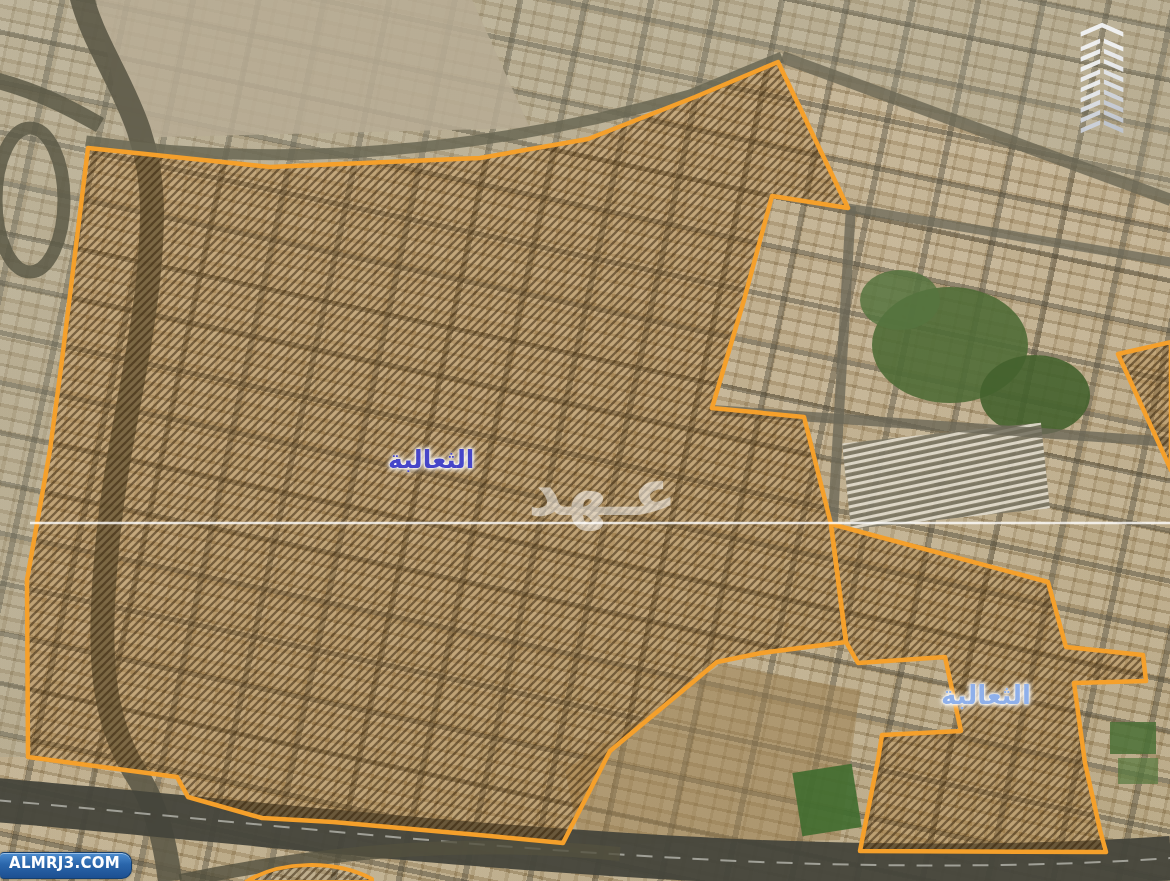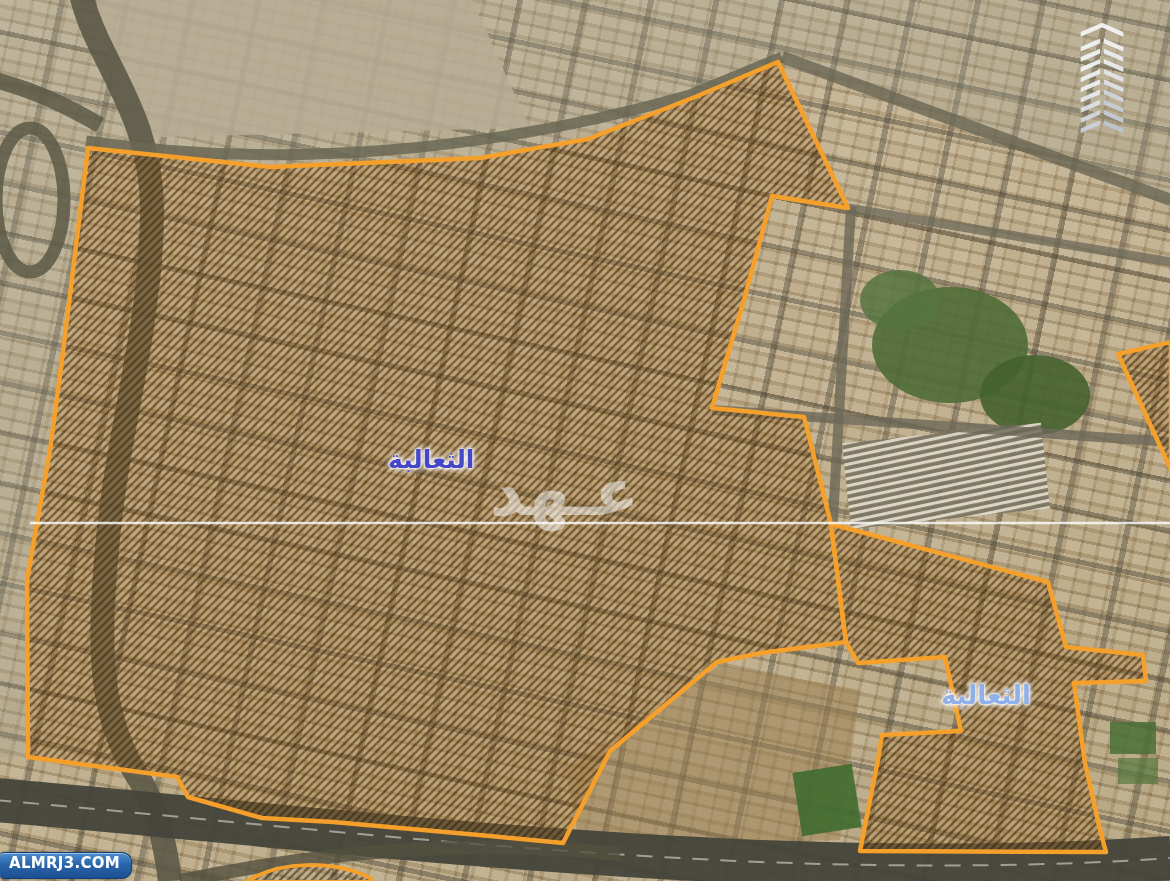--- a/index.html
+++ b/index.html
@@ -20,21 +20,21 @@
   }
   svg.overlay{position:absolute;left:0;top:0;}
   .district-label{
     position:absolute;direction:rtl;font-weight:bold;line-height:1;
     text-shadow:0 0 3px #fff,0 0 5px #fff,0 0 7px #fff,0 0 2px #fff;
     white-space:nowrap;
   }
   .label-thaalibah{left:388px;top:447px;font-size:25px;color:var(--label-primary-blue);}
   .label-quraiyat{left:941px;top:682px;font-size:26px;color:var(--label-secondary-blue);}
   .watermark-text{
-    position:absolute;left:452px;top:460px;width:225px;direction:rtl;text-align:center;
+    position:absolute;left:452px;top:460px;width:225px;direction:rtl;
     font-size:66px;font-weight:bold;line-height:1;color:var(--watermark-white);
     opacity:0.5;letter-spacing:2px;
   }
   .logo{position:absolute;left:1076px;top:20px;opacity:0.93;}
   .badge{
     position:absolute;left:0;top:852px;height:27px;box-sizing:border-box;
     display:flex;align-items:center;padding:0 11px 6px 9px;
     background:linear-gradient(180deg,#4e8ed0 0%,var(--badge-blue) 45%,#1c4f91 100%);
     border:1px solid #16406f;border-left:none;border-radius:4px 10px 10px 4px;
     box-shadow:inset 0 1px 0 rgba(255,255,255,.45),0 0 3px rgba(0,0,0,.35);

